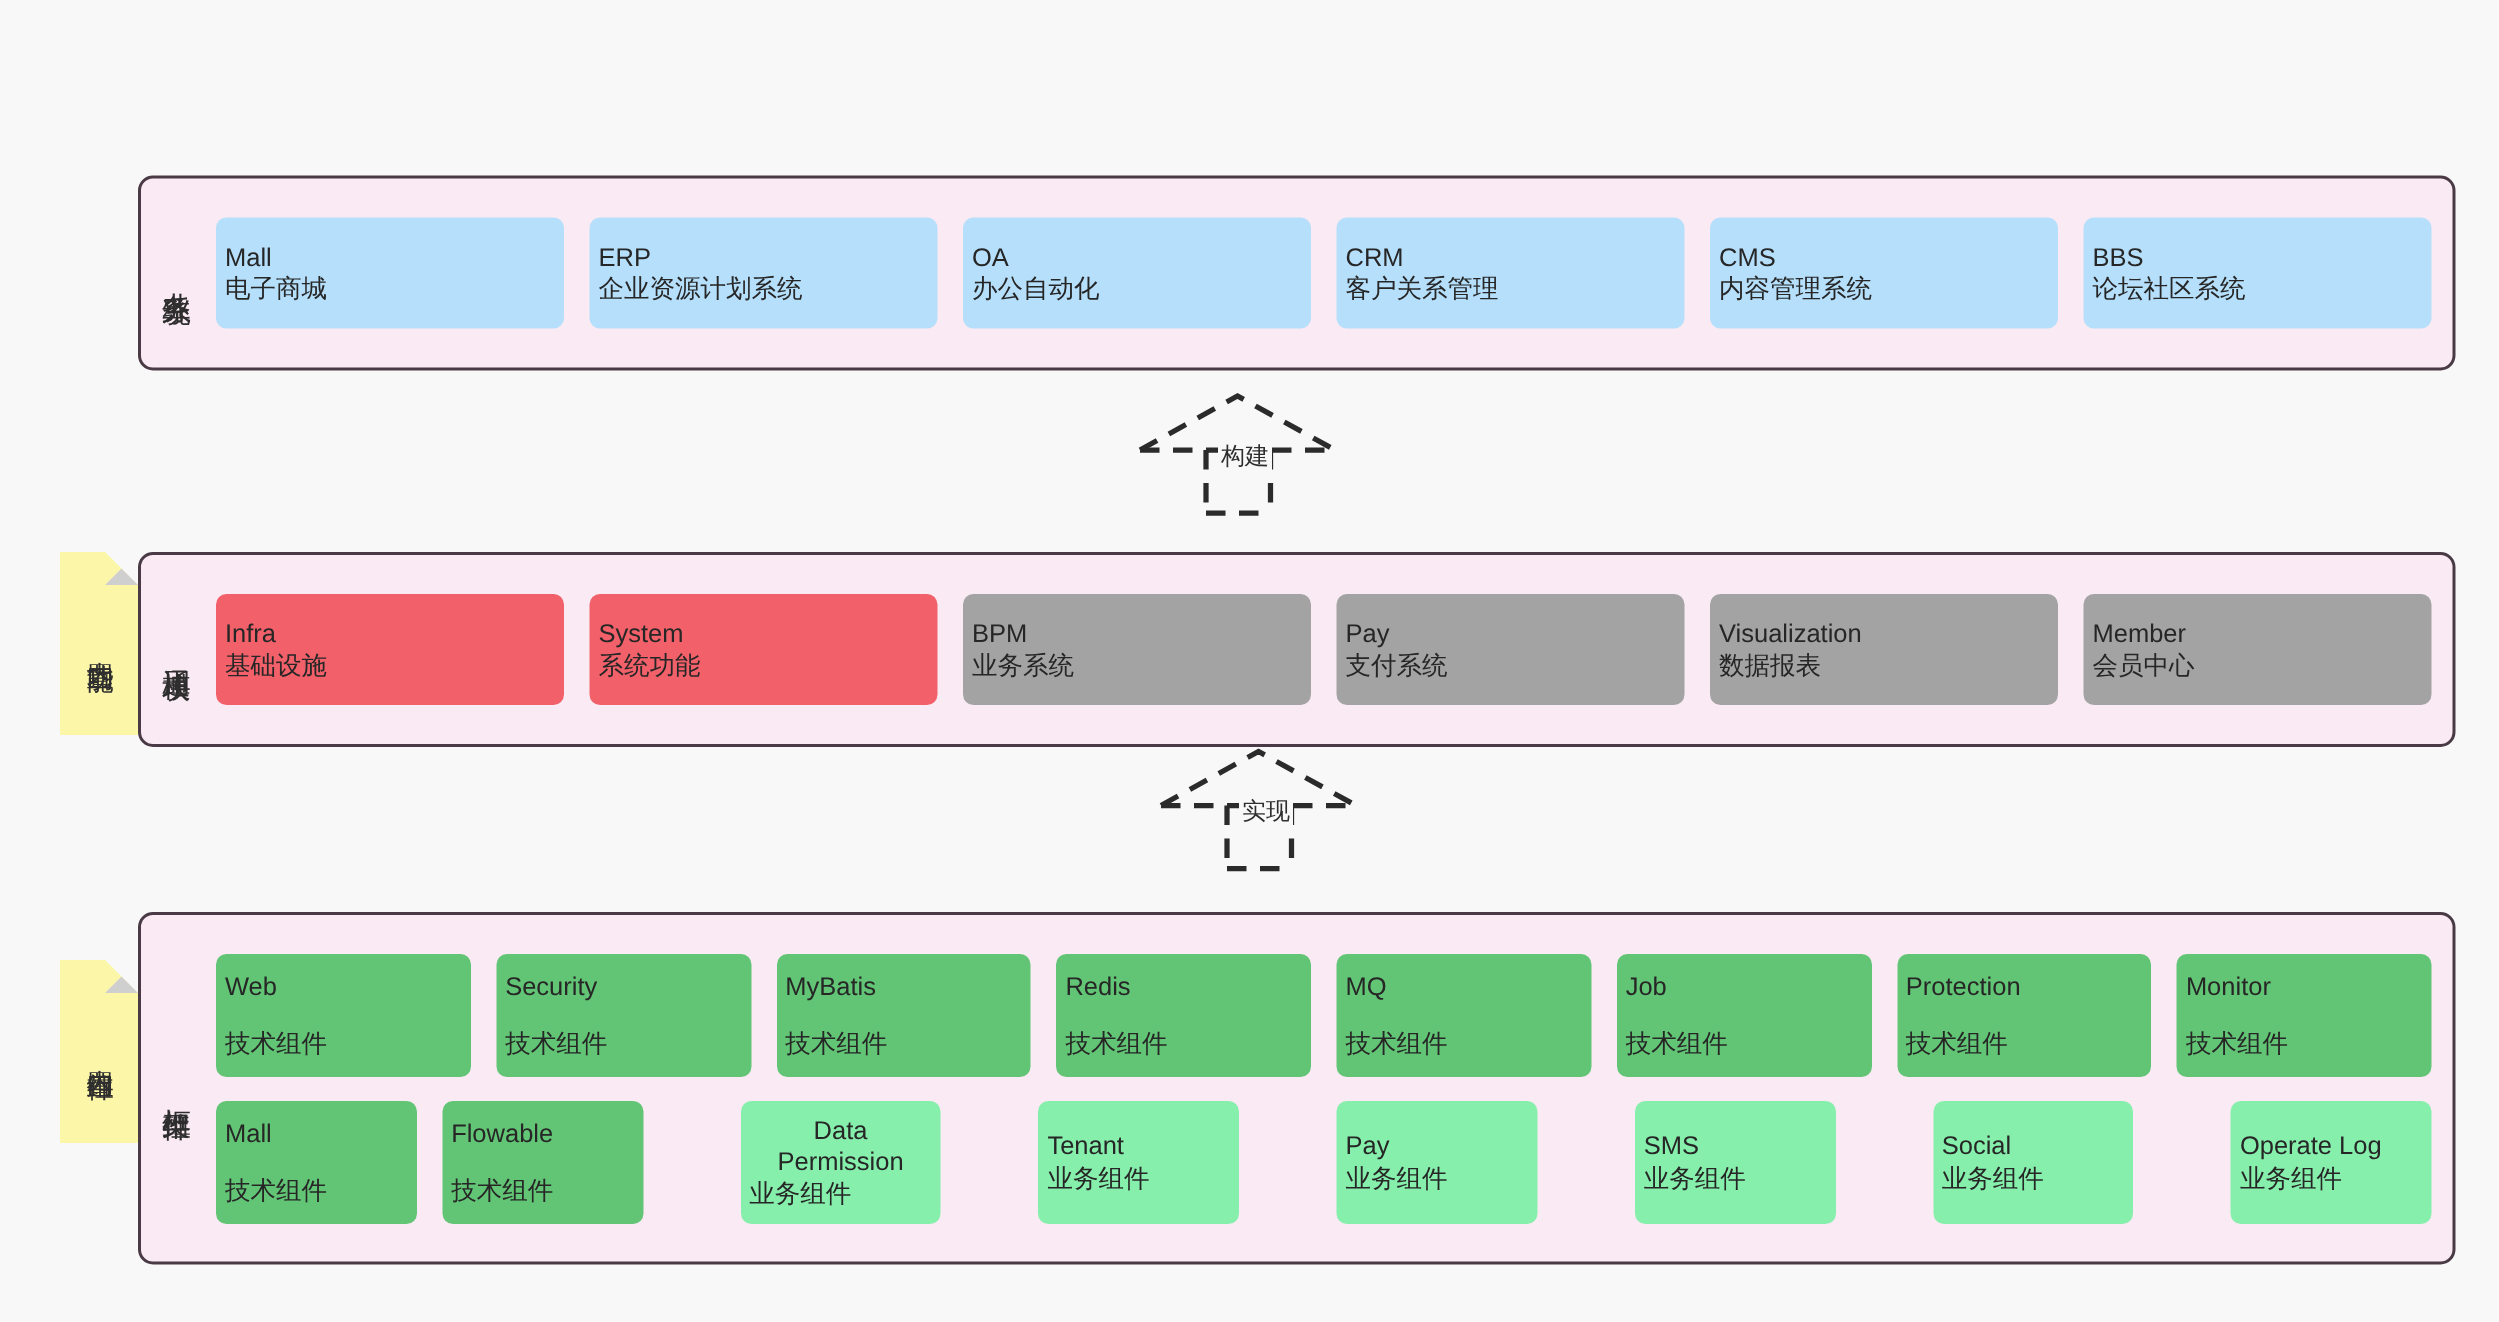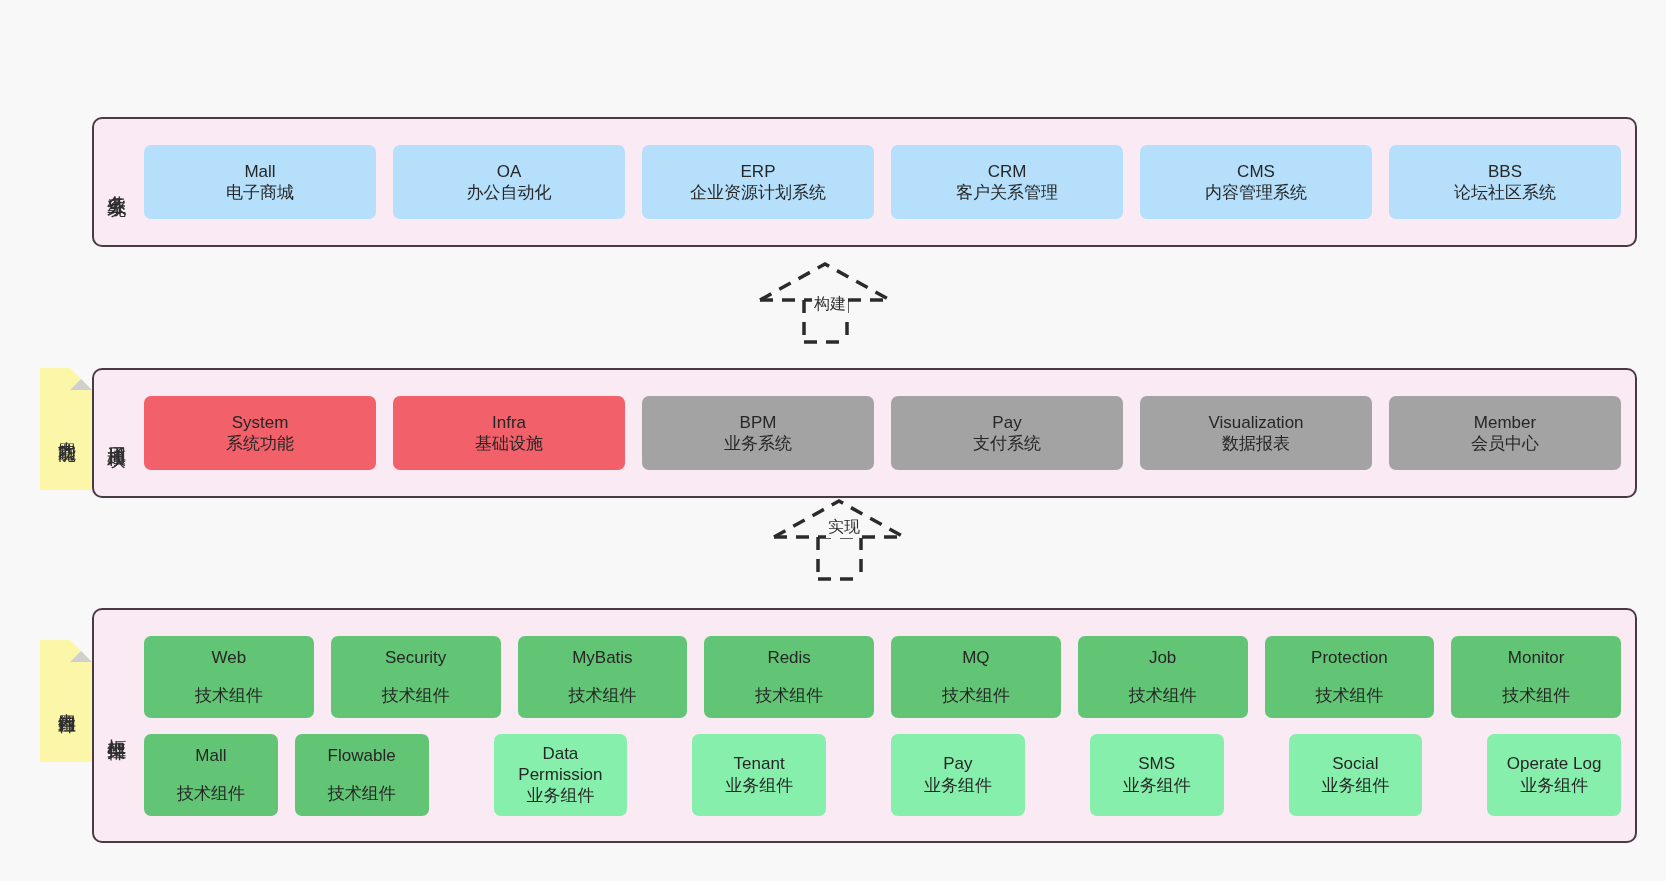--- a/index.html
+++ b/index.html
@@ -49,21 +49,21 @@
   .row{
     display:flex;
     gap:17px;
     align-items:stretch;
   }
   .cell{
     flex:1 1 0;
     border-radius:7px;
     display:flex;
     flex-direction:column;
-    align-items:center;
+    align-items:flex-start;
     justify-content:center;
     text-align:center;
     font-size:17px;
     line-height:1.25;
     color:#262626;
     box-sizing:border-box;
     padding:4px 6px;
     min-width:0;
   }
   .cell .t1{display:block;}
@@ -124,42 +124,42 @@
     font-size:16px;
     color:#2e2e2e;
     background:#f8f8f8;
     padding:0 2px;
     white-space:nowrap;
     user-select:none;
   }
   #conn-build{left:752px;top:258px;width:160px;height:86px;}
   #conn-build .conn-label{left:60px;top:36px;}
   #conn-implement{left:766px;top:495px;width:160px;height:86px;}
-  #conn-implement .conn-label{left:60px;top:22px;}
+  #conn-implement .conn-label{left:60px;top:36px;}
 </style>
 </head>
 <body>
 
 <div class="canvas">
 
   <div class="layer" id="layer-business">
     <div class="layer-title">业务系统</div>
     <div class="layer-body">
       <div class="row">
         <div class="cell c-blue">
           <span class="t1">Mall</span>
           <span class="t2">电子商城</span>
         </div>
         <div class="cell c-blue">
+          <span class="t1">ERP</span>
+          <span class="t2">企业资源计划系统</span>
+        </div>
+        <div class="cell c-blue">
           <span class="t1">OA</span>
           <span class="t2">办公自动化</span>
-        </div>
-        <div class="cell c-blue">
-          <span class="t1">ERP</span>
-          <span class="t2">企业资源计划系统</span>
         </div>
         <div class="cell c-blue">
           <span class="t1">CRM</span>
           <span class="t2">客户关系管理</span>
         </div>
         <div class="cell c-blue">
           <span class="t1">CMS</span>
           <span class="t2">内容管理系统</span>
         </div>
         <div class="cell c-blue">
@@ -184,26 +184,26 @@
   <div class="note" id="note-functions">
     <span>内置功能</span>
     <span class="fold"></span>
   </div>
 
   <div class="layer" id="layer-common">
     <div class="layer-title">通用模块</div>
     <div class="layer-body">
       <div class="row">
         <div class="cell c-red">
+          <span class="t1">Infra</span>
+          <span class="t2">基础设施</span>
+        </div>
+        <div class="cell c-red">
           <span class="t1">System</span>
           <span class="t2">系统功能</span>
-        </div>
-        <div class="cell c-red">
-          <span class="t1">Infra</span>
-          <span class="t2">基础设施</span>
         </div>
         <div class="cell c-pink">
           <span class="t1">BPM</span>
           <span class="t2">业务系统</span>
         </div>
         <div class="cell c-pink">
           <span class="t1">Pay</span>
           <span class="t2">支付系统</span>
         </div>
         <div class="cell c-pink">

